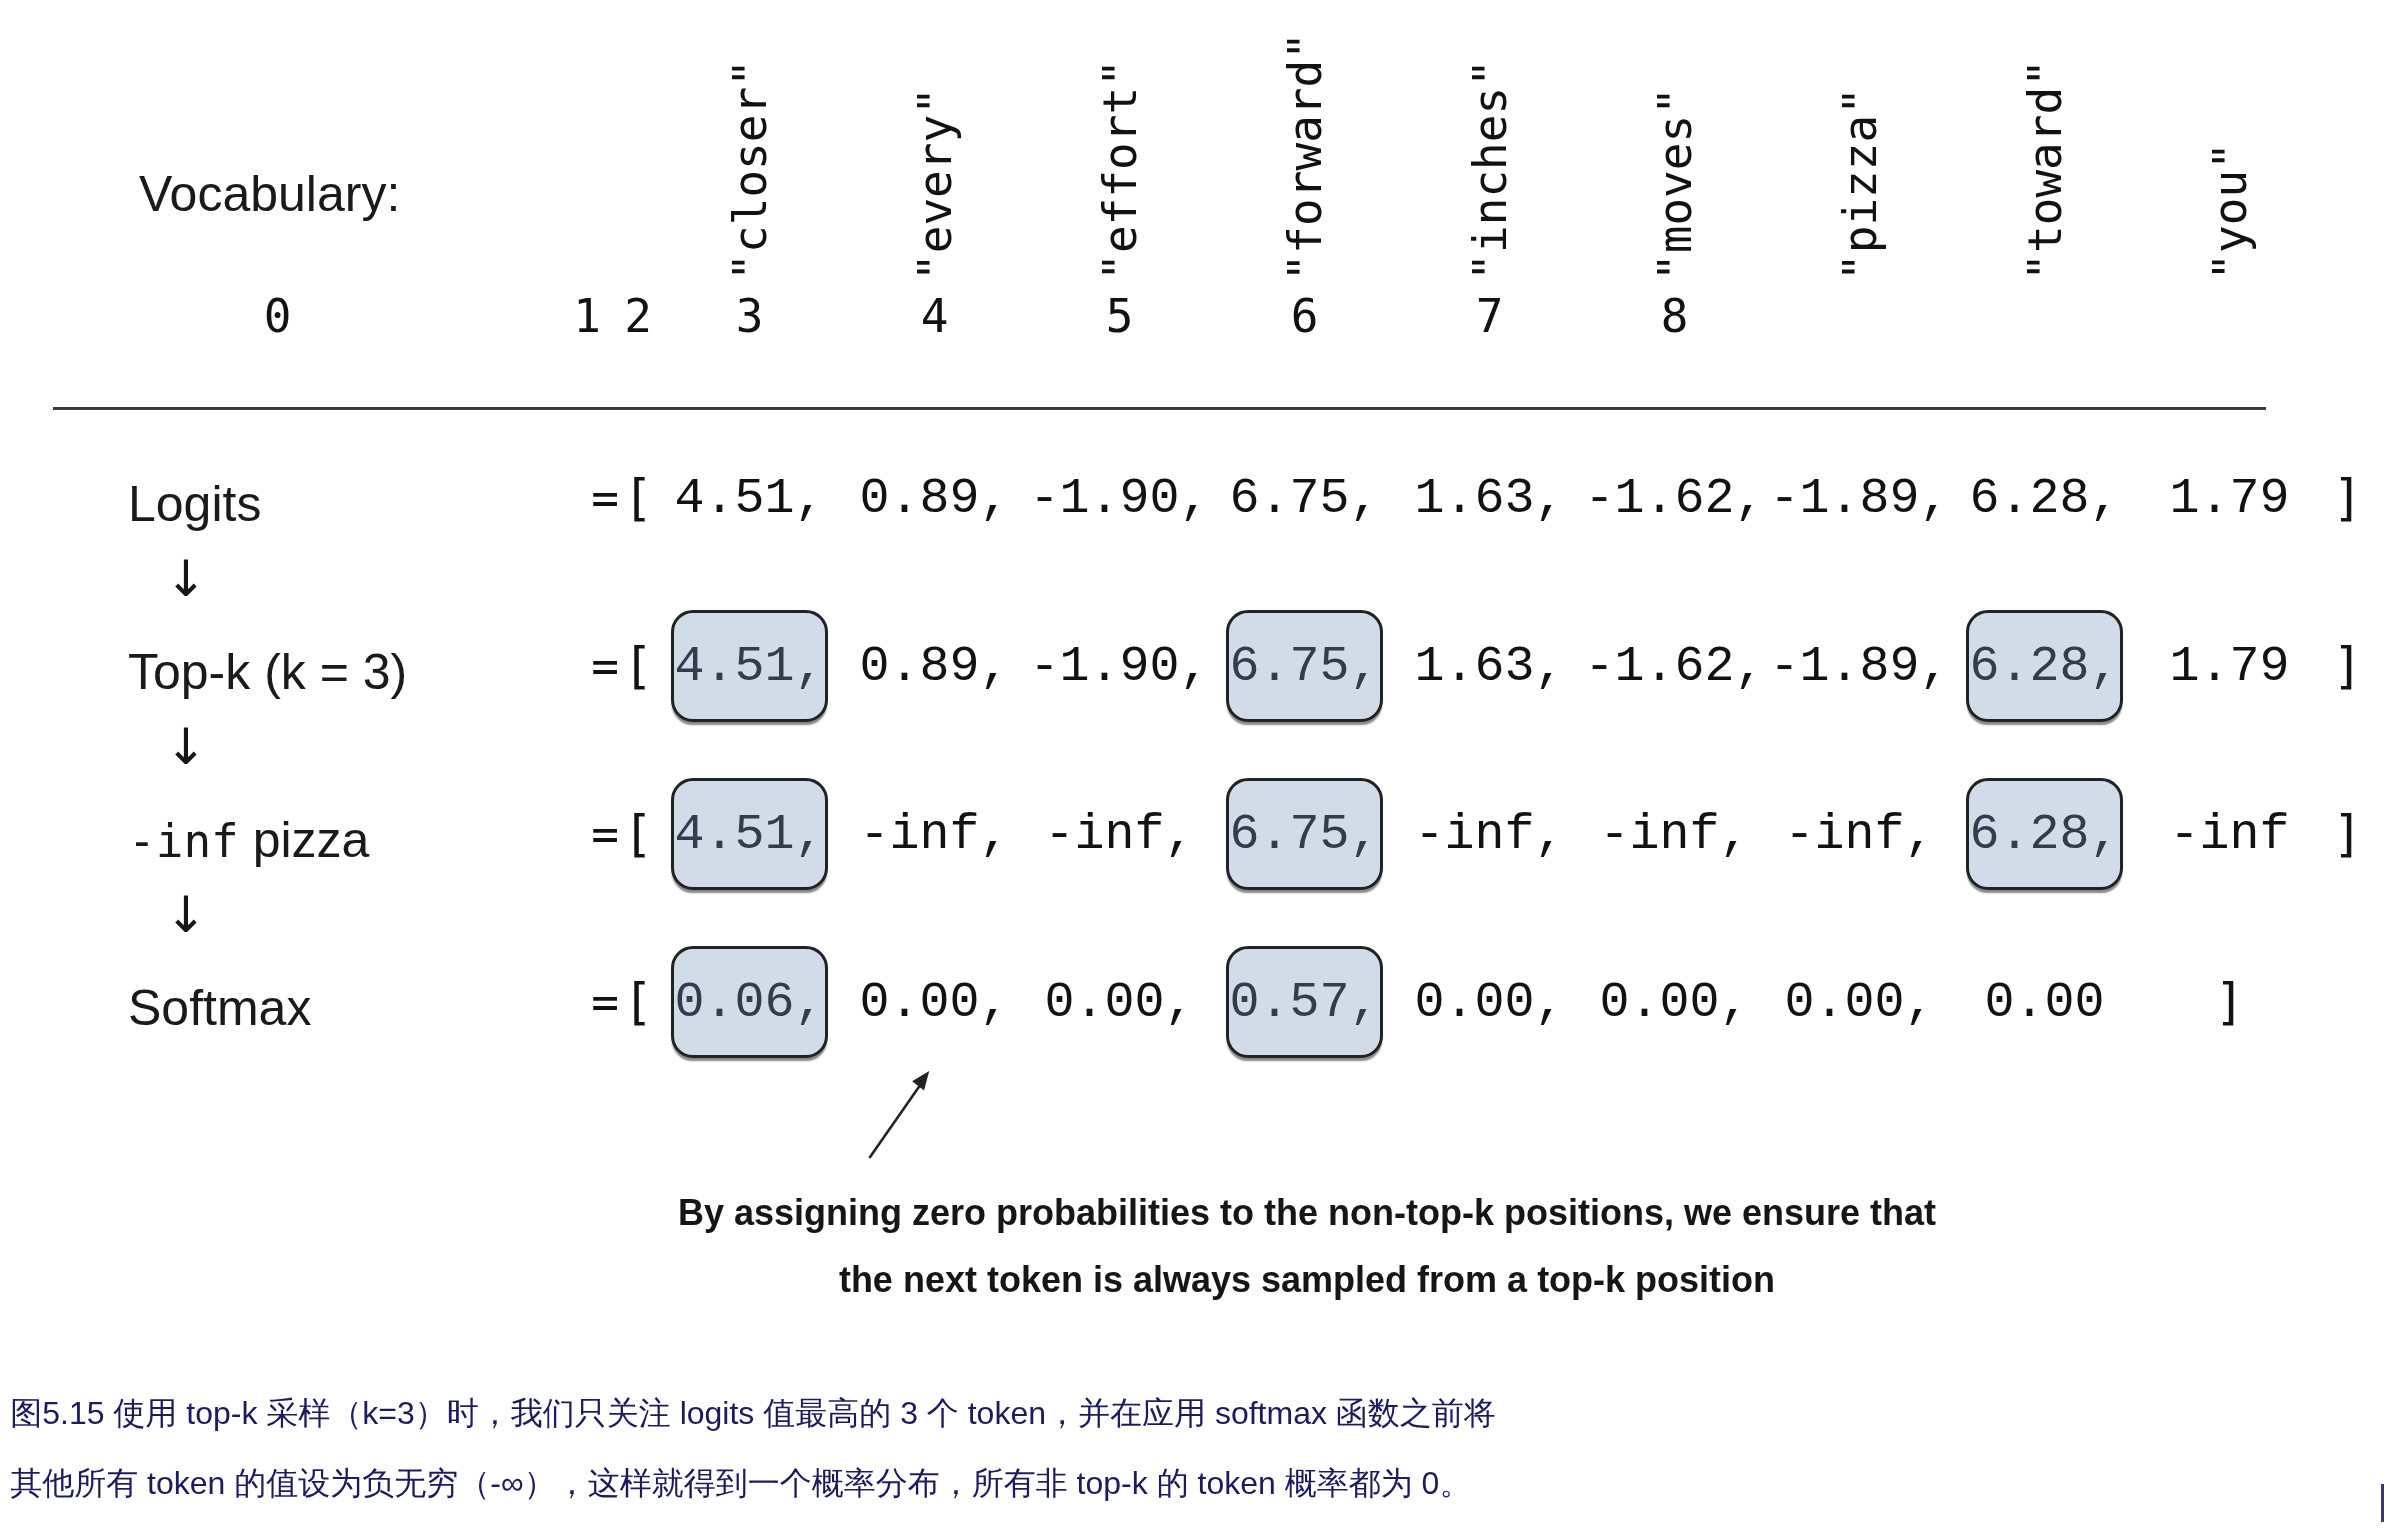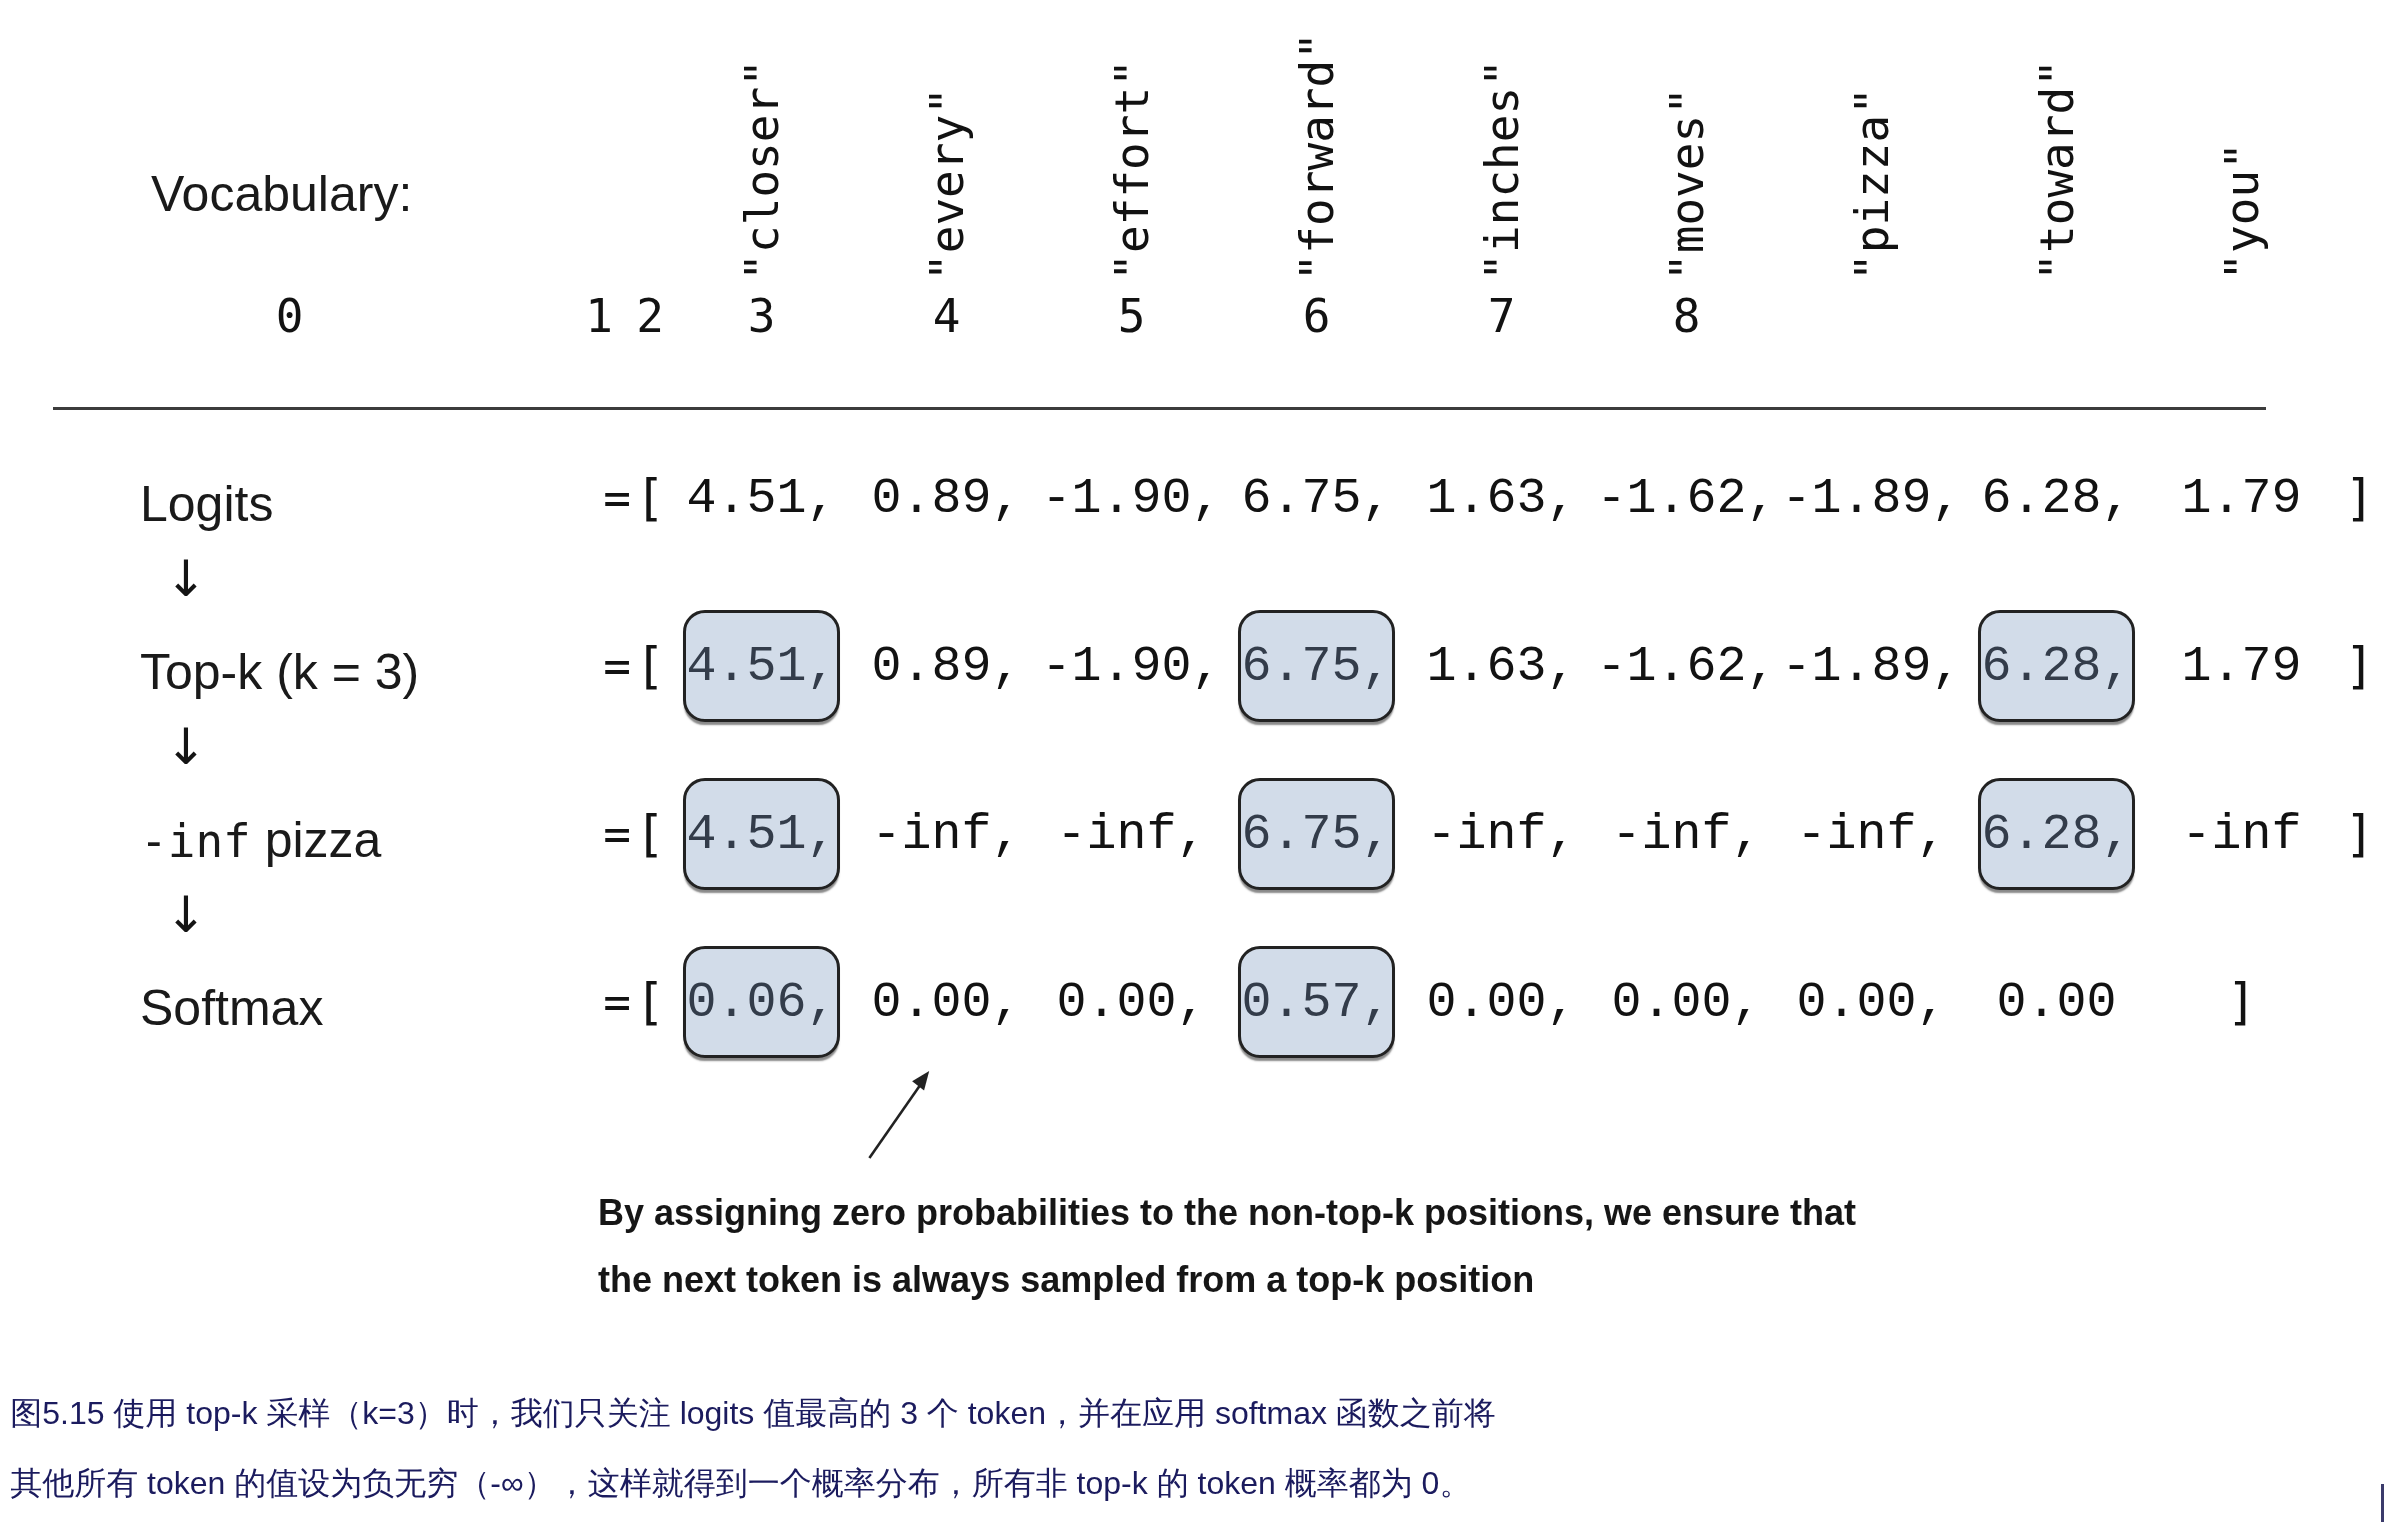--- a/index.html
+++ b/index.html
@@ -9,21 +9,20 @@
     background:#ffffff;
     font-family:"Liberation Sans", sans-serif;
     color:#141414;
     overflow:hidden;
   }
   
   .grid-row{
     display:grid;
     grid-template-columns:555px 64px 38px repeat(9,185px) 51px;
     width:2377px;
-    padding-left:12px;
   }
   .vocab-row{height:286px;align-items:end;}
   .vocab-label{
     align-self:start;
     padding:165px 0 0 139px;
     font-size:50px;color:#1a1a1a;
   }
   .token-cell{
     display:flex;justify-content:center;align-items:flex-end;height:286px;
   }
@@ -80,21 +79,21 @@
   }
   .arrow-row{height:56px;}
   .down-arrow{
     margin-left:165px;
     font-size:50px;line-height:51px;color:#141414;
     font-family:"DejaVu Sans", sans-serif;
   }
   .annotation-arrow{position:absolute;left:854px;top:1064px;}
   .annotation{
     position:absolute;left:598px;top:1179px;width:1418px;
-    text-align:left;
+    text-align:center;
     font-size:36px;font-weight:700;color:#161616;
     line-height:67px;
   }
   .caption{
     position:absolute;left:10.2px;top:1378px;width:2384px;
     font-size:32px;line-height:70px;
     color:#1b1b5e;
   }
   .caret{
     position:absolute;left:2381px;top:1484px;

